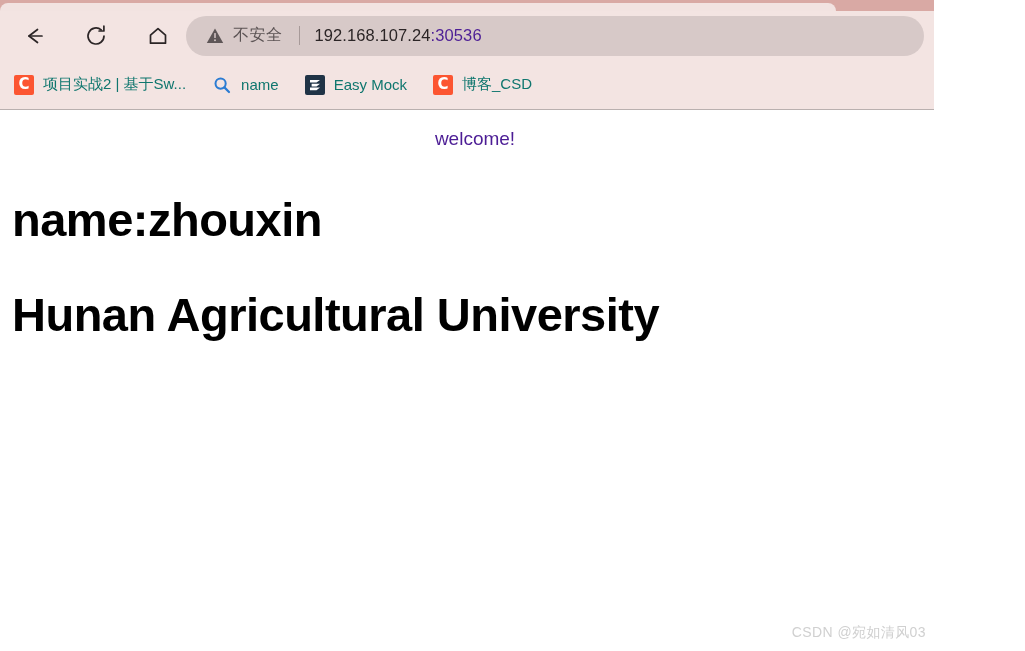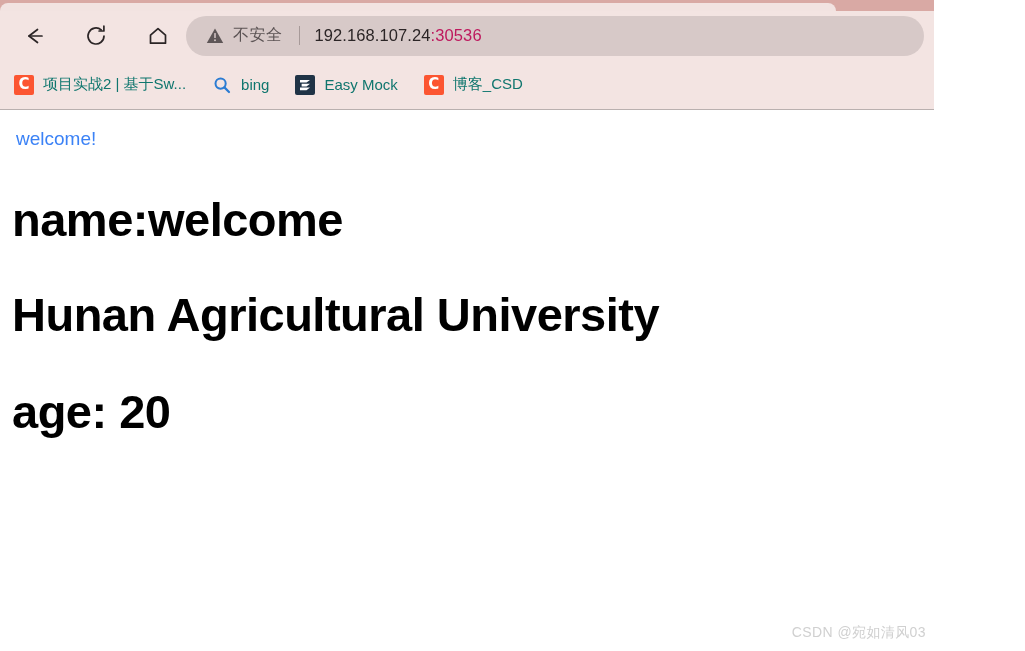--- a/index.html
+++ b/index.html
@@ -101,21 +101,21 @@
     margin: 0 15px 0 16px;
     flex: 0 0 auto;
   }
   #url-text {
     font-size: 16.5px;
     color: #2b2526;
     white-space: nowrap;
     overflow: hidden;
     letter-spacing: 0.1px;
   }
-  #url-text .url-port { color: #be185d; }
+  #url-text .url-port { color: #4c1d95; }
 
   
   #bookmarks-bar {
     height: 49px;
     background: #f3e4e2;
     display: flex;
     align-items: center;
     padding-left: 12px;
     flex: 0 0 auto;
     overflow: hidden;
@@ -167,24 +167,25 @@
   
   #page-content {
     flex: 1 1 auto;
     background: #ffffff;
     position: relative;
     padding: 0 12px;
     overflow: hidden;
   }
   #welcome-text {
     font-size: 19px;
-    color: #3b82f6;
-    margin: 19px 0 0 4px;
+    color: #4c1d95;
+    margin: 19px 0 0 16px;
     font-weight: normal;
     line-height: 1.1;
+    text-align: center;
   }
   .page-heading {
     font-size: 47px;
     font-weight: bold;
     color: #000000;
     margin: 0;
     line-height: 1.0;
     letter-spacing: -0.5px;
   }
   #heading-name { margin-top: 46px; }
@@ -263,21 +264,21 @@
       <span class="bookmark-label">项目实战2 | 基于Sw...</span>
     </div>
 
     <div class="bookmark-item">
       <span class="bm-favicon">
         <svg width="18" height="18" viewBox="0 0 18 18" fill="none">
           <circle cx="7.6" cy="7.6" r="5.1" stroke="#2b7cd3" stroke-width="2"></circle>
           <path d="M11.4 11.4 L16 16" stroke="#2b7cd3" stroke-width="2.2" stroke-linecap="round"></path>
         </svg>
       </span>
-      <span class="bookmark-label">bing</span>
+      <span class="bookmark-label">name</span>
     </div>
 
 
 
     <div class="bookmark-item">
       <span class="bm-favicon fav-easymock">
         <svg width="18" height="18" viewBox="0 0 18 18">
           <path d="M4 4 H14 L10.5 6.6 H4 Z" fill="#ffffff"></path>
           <path d="M5.6 7.8 H14 L10.5 10.4 H5.6 Z" fill="#ffffff"></path>
           <path d="M4 11.6 H14 L10.5 14.2 H4 Z" fill="#ffffff"></path>
@@ -289,20 +290,19 @@
     <div class="bookmark-item">
       <span class="bm-favicon fav-csdn">C</span>
       <span class="bookmark-label">博客_CSD</span>
     </div>
   </div>
 
   <div id="chrome-separator"></div>
 
   <div id="page-content">
     <p id="welcome-text">welcome!</p>
-    <h1 class="page-heading" id="heading-name">name:welcome</h1>
+    <h1 class="page-heading" id="heading-name">name:zhouxin</h1>
     <h1 class="page-heading" id="heading-university">Hunan Agricultural University</h1>
-    <h1 class="page-heading" id="heading-age">age: 20</h1>
 
     <div id="watermark">CSDN @宛如清风03</div>
   </div>
 
 </div>
 
 </body></html>

